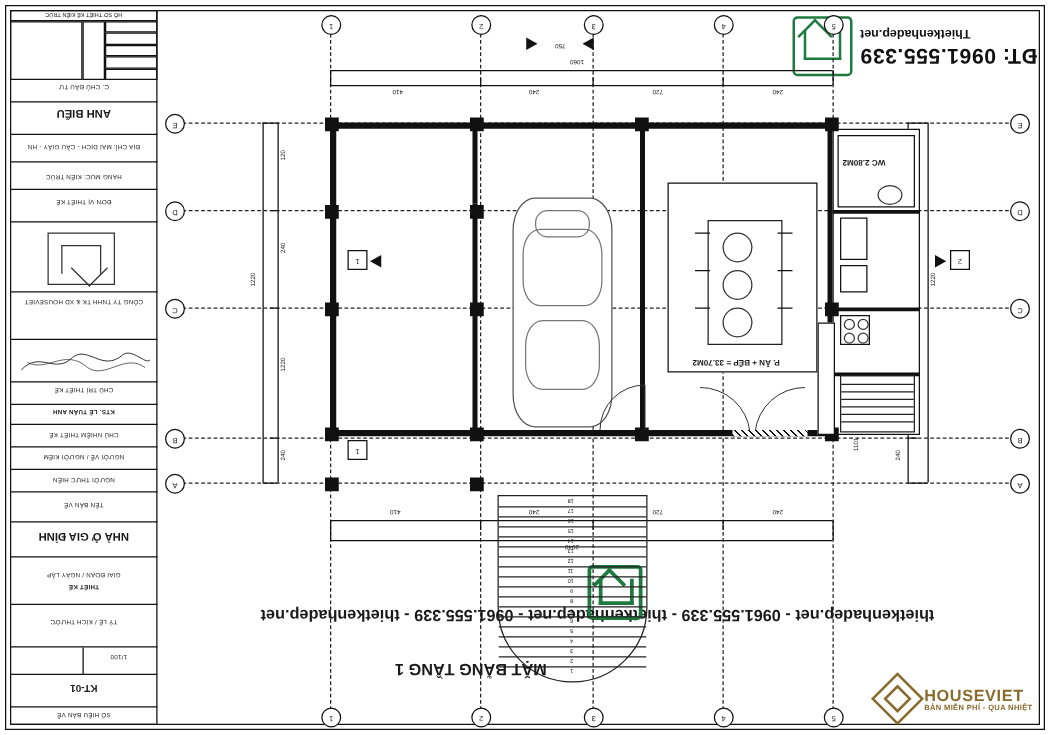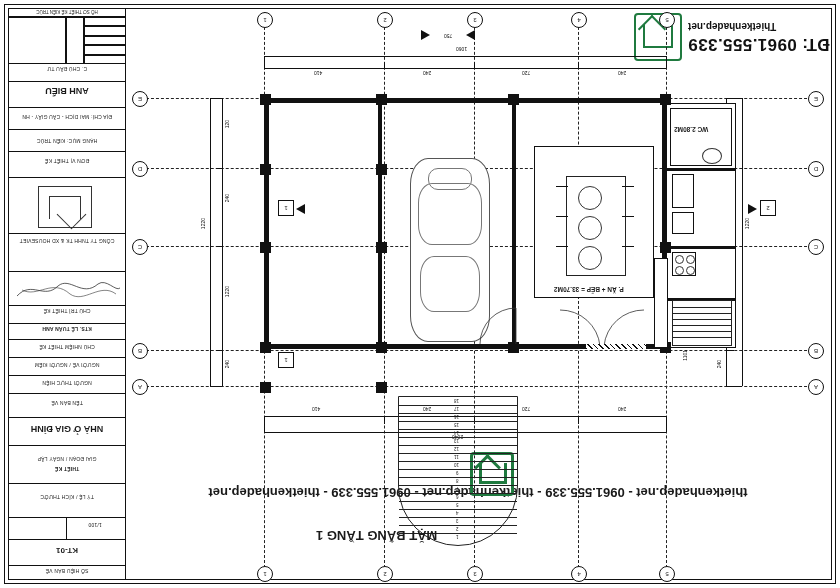--- a/index.html
+++ b/index.html
@@ -183,20 +183,27 @@
       <div class="phone-main">ĐT: 0961.555.339</div>
       <div class="phone-sub">Thietkenhadep.net</div>
     </div>
   </div>
 
   <div class="wm">thietkenhadep.net - 0961.555.339 - thietkenhadep.net - 0961.555.339 - thietkenhadep.net</div>
   <div class="wm-logo">
       <div class="h"></div>
     </div>
 
+  <div class="brand">
+    <div class="brand-mark"></div>
+    <div class="brand-txt">
+      <div class="b1">HOUSEVIET</div>
+      <div class="b2">BẢN MIỄN PHÍ - QUA NHIỆT</div>
+    </div>
+  </div>
 
   <div class="draw">
 
     <div class="dash-v" style="left:138px;top:4px;height:556px;"></div>
     <div class="dash-v" style="left:258px;top:4px;height:556px;"></div>
     <div class="dash-v" style="left:348px;top:4px;height:556px;"></div>
     <div class="dash-v" style="left:452px;top:4px;height:556px;"></div>
     <div class="dash-v" style="left:540px;top:4px;height:556px;"></div>
 
     <div class="dash-h" style="left:10px;top:90px;width:686px;"></div>

